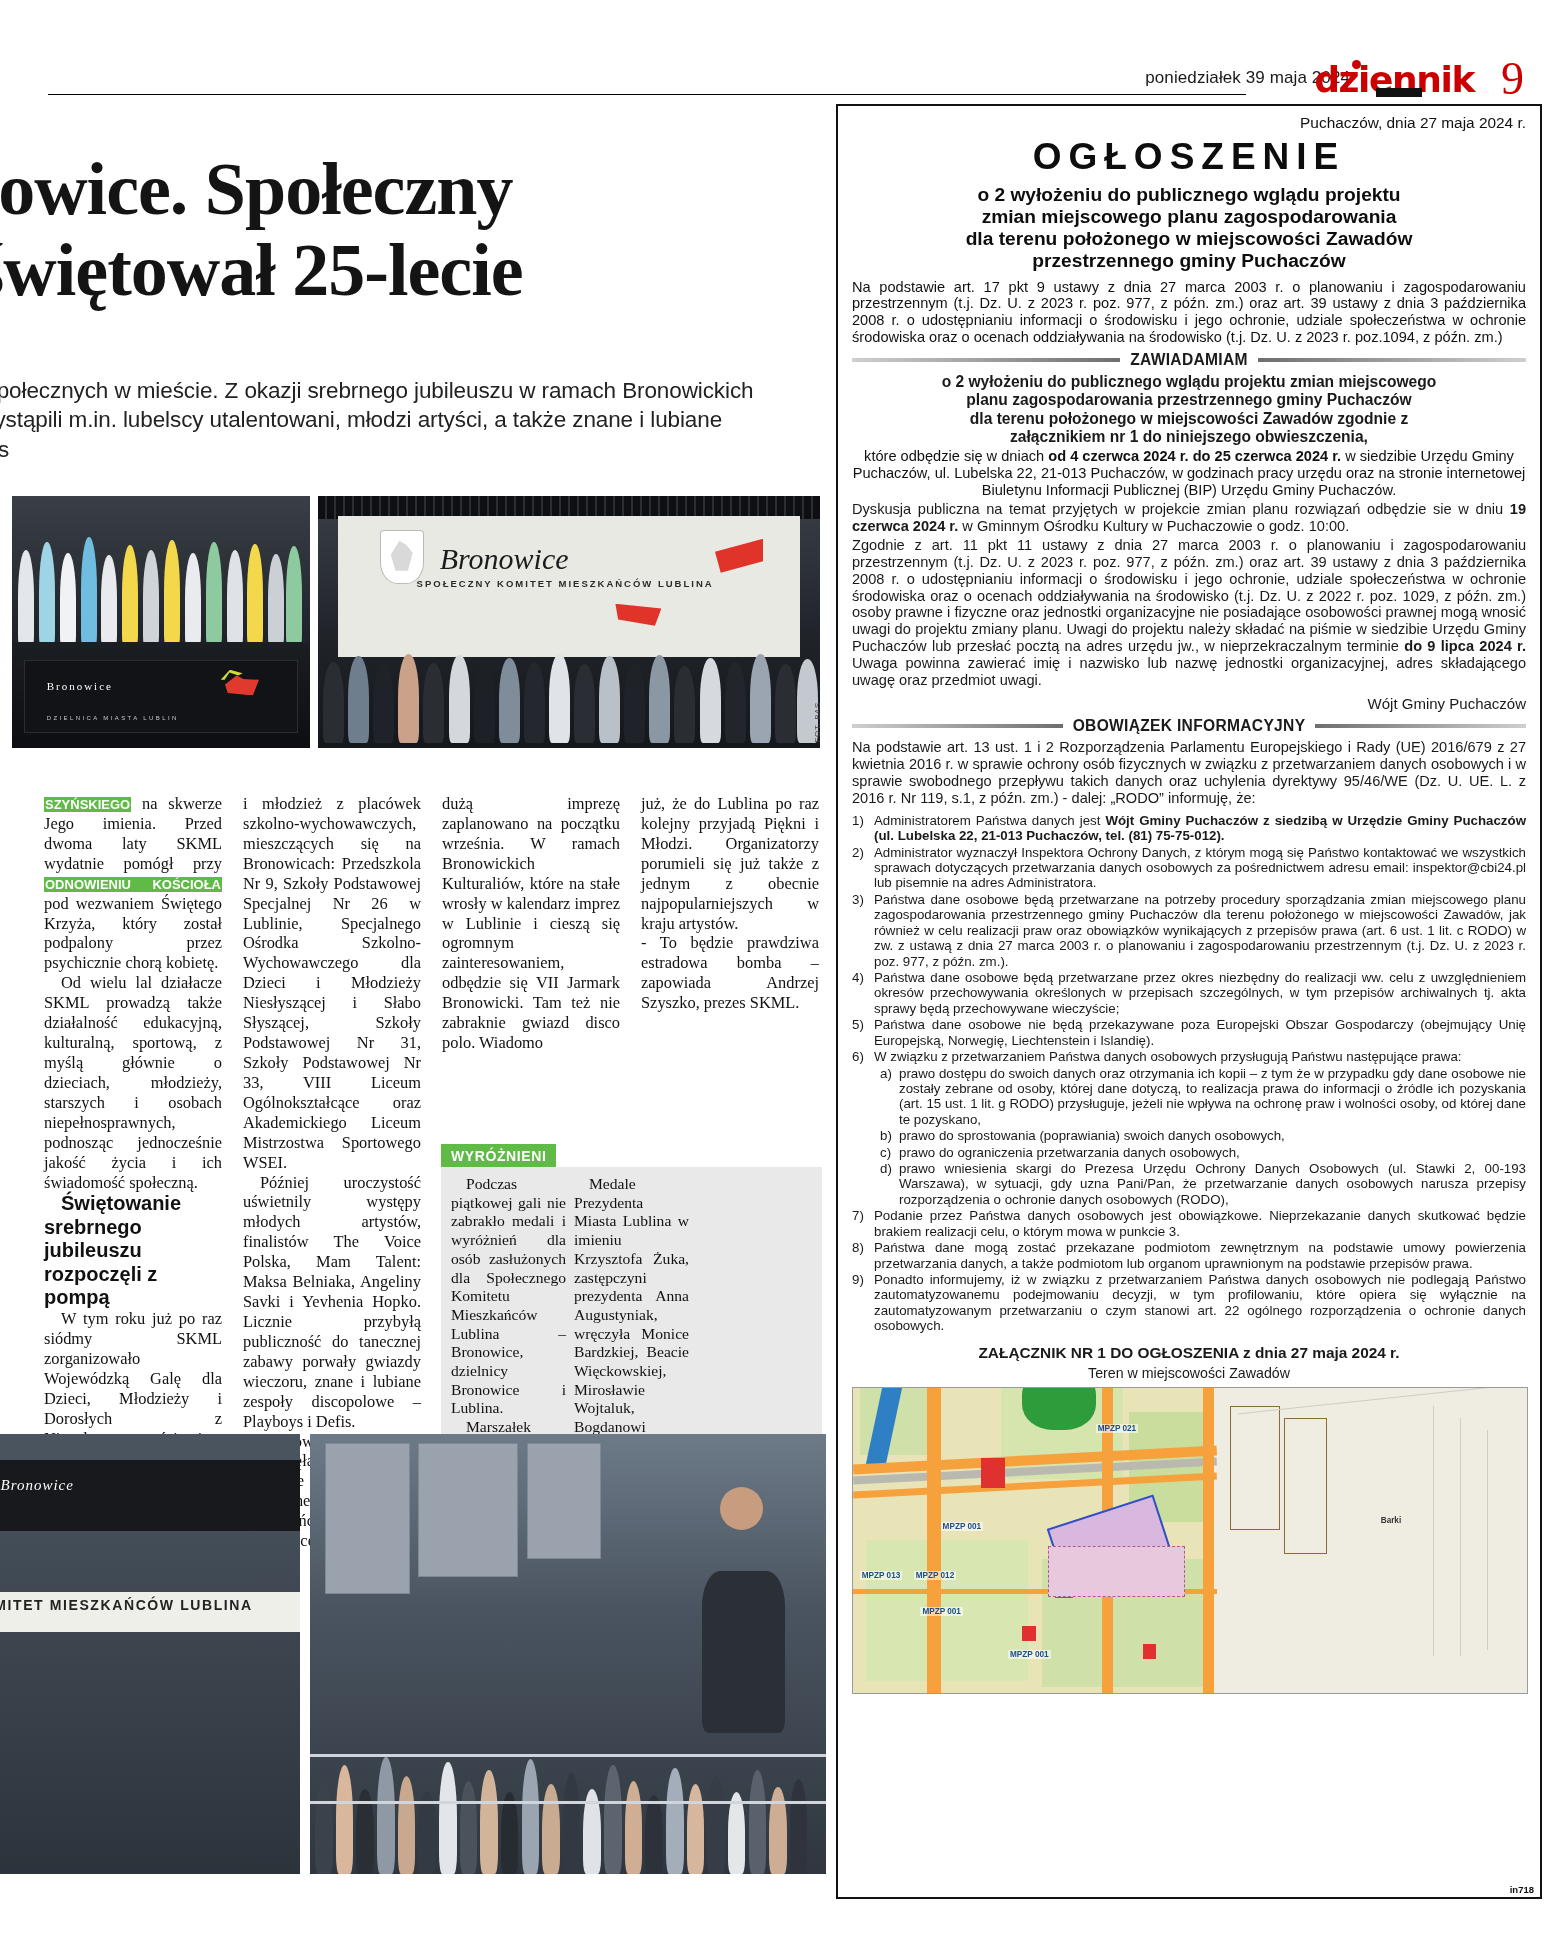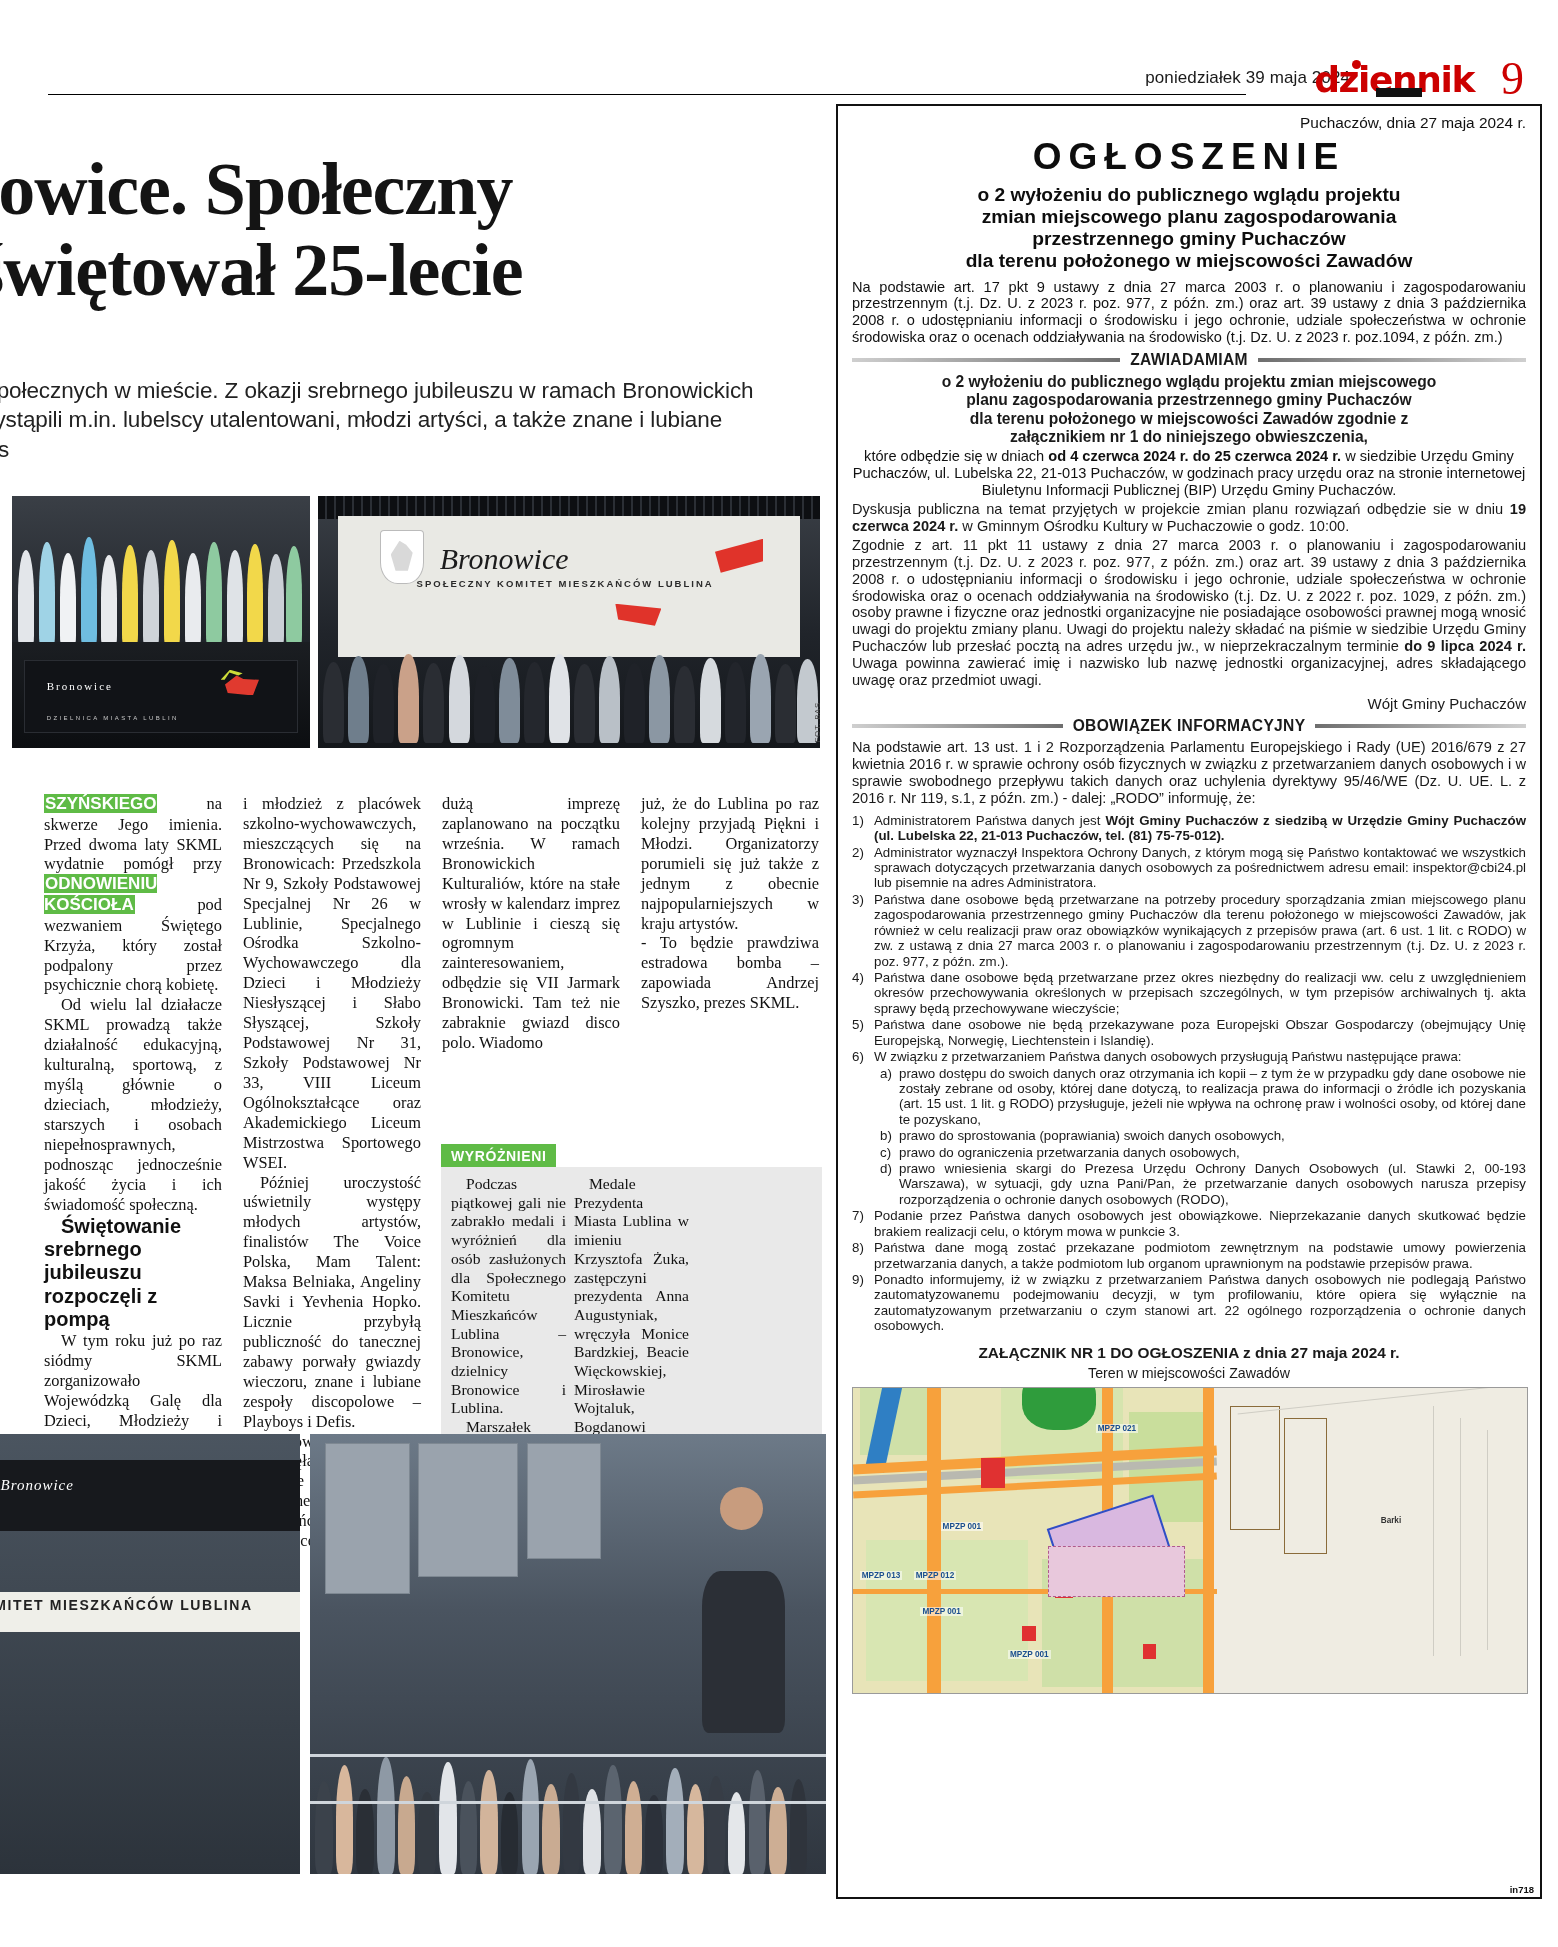--- a/index.html
+++ b/index.html
@@ -83,21 +83,21 @@
 
   
   #body-cols{position:absolute;left:44px;top:690px;width:780px;height:540px;}
   .col{position:absolute;top:0;width:178px;font-family:"Liberation Serif",serif;font-size:16.4px;line-height:1.215;text-align:justify;color:#111;hyphens:auto;}
   #col-1{left:0;}
   #col-2{left:199px;}
   #col-3{left:398px;}
   #col-4{left:597px;}
   .col p{margin:0;text-indent:17px;}
   .col p.noind{text-indent:0;}
-  .hl{background:#5fbb46;color:#fff;font-family:"Liberation Sans",sans-serif;font-weight:bold;font-size:17px;padding:0 1px;}
+  .hl{background:#5fbb46;color:#fff;font-family:"Liberation Sans",sans-serif;font-weight:bold;font-size:13px;padding:0 1px;}
   .subhead{
     font-family:"Liberation Sans",sans-serif;font-weight:bold;font-size:20px;line-height:1.17;
     color:#111;margin:7px 0 6px;text-indent:0;text-align:left;
   }
 
   
   #wyroznieni{position:absolute;left:441px;top:1040px;width:381px;}
   .wy-label{
     display:inline-block;background:#5fbb46;color:#fff;font-family:"Liberation Sans",sans-serif;
     font-weight:bold;font-size:14px;letter-spacing:.6px;padding:4px 10px 3px;
@@ -407,22 +407,22 @@
   <div id="advert">
     <div id="ad-inner">
 
       <p class="ad-place">Puchaczów, dnia 27 maja 2024 r.</p>
 
       <h2 class="ad-title">OGŁOSZENIE</h2>
 
       <div class="ad-subtitle">
         <span>o 2 wyłożeniu do publicznego wglądu projektu</span>
         <span>zmian miejscowego planu zagospodarowania</span>
+        <span>dla terenu położonego w miejscowości Zawadów</span>
         <span>przestrzennego gminy Puchaczów</span>
-        <span>dla terenu położonego w miejscowości Zawadów</span>
       </div>
 
       <p class="ad-p">Na podstawie art. 17 pkt 9 ustawy z dnia 27 marca 2003 r. o planowaniu i zagospodarowaniu przestrzennym (t.j. Dz. U. z 2023 r. poz. 977, z późn. zm.) oraz art. 39 ustawy z dnia 3 października 2008 r. o udostępnianiu informacji o środowisku i jego ochronie, udziale społeczeństwa w ochronie środowiska oraz o ocenach oddziaływania na środowisko (t.j. Dz. U. z 2023 r. poz.1094, z późn. zm.)</p>
 
       <div class="ad-divider">
         <span class="ln"></span>
         <span class="tx">ZAWIADAMIAM</span>
         <span class="ln r"></span>
       </div>
 

